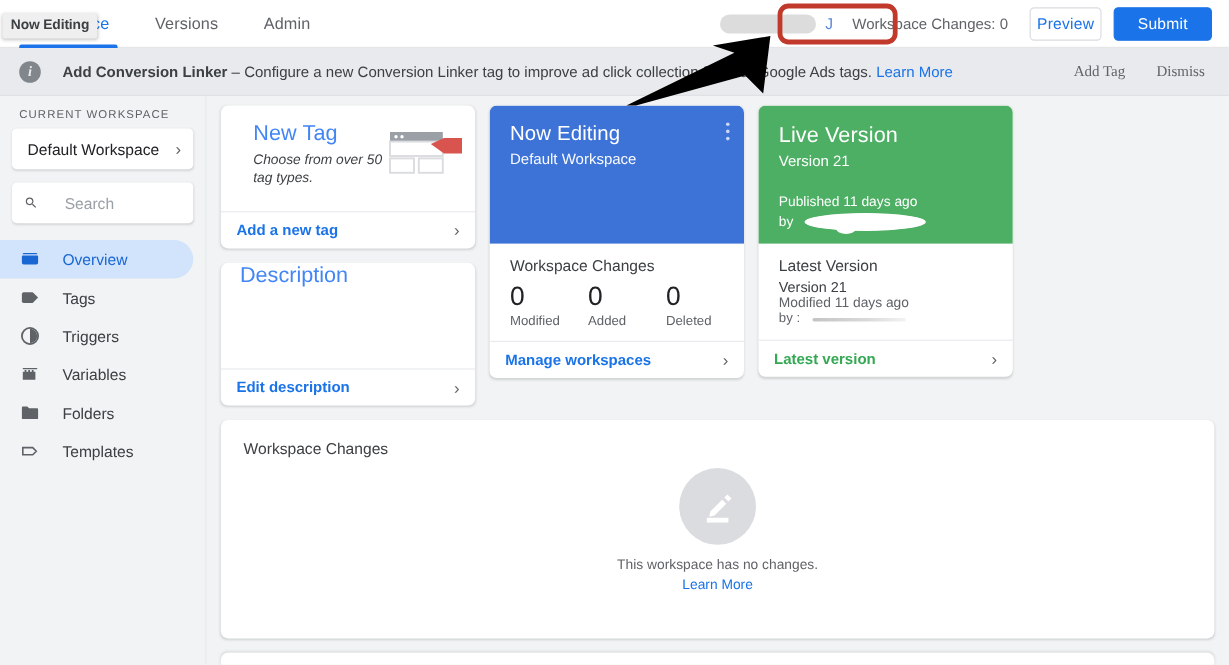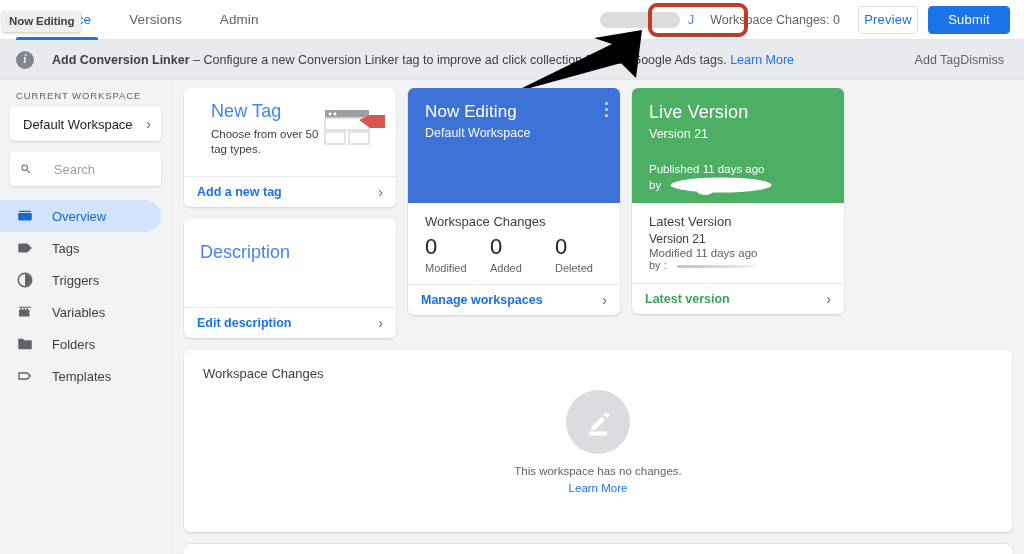--- a/index.html
+++ b/index.html
@@ -108,21 +108,21 @@
     width: 18px; height: 18px; border-radius: 50%;
     background: #80868b; color: #e8eaed;
     font-size: 12px; font-weight: bold; font-style: italic;
     display: flex; align-items: center; justify-content: center;
     font-family: "Liberation Serif", serif;
     margin-right: 18px; flex: 0 0 auto;
   }
   .notice-text { font-size: 12.5px; color: #3c4043; white-space: nowrap; }
   .notice-text b { font-weight: bold; }
   .notice-link { color: #1a73e8; cursor: pointer; }
-  .notice-actions { margin-left: auto; display: flex; padding-right: 6px; }
+  .notice-actions { margin-left: auto; display: flex; gap: 26px; padding-right: 6px; font-family: Liberation Serif, serif; }
   .notice-action { font-size: 12.5px; color: #5f6368; cursor: pointer; }
 
   
   .body-wrap { display: flex; height: 474px; }
 
   
   .sidebar {
     width: 172px; flex: 0 0 172px;
     background: #f1f3f4;
     padding-top: 10px;
@@ -183,25 +183,25 @@
     padding: 0 13px; border-top: 1px solid #e8eaed;
     font-size: 12.5px; font-weight: bold; cursor: pointer;
   }
   .card-foot .chev { margin-left: auto; font-weight: normal; font-size: 14px; color: #5f6368; }
   .link-blue { color: #1a73e8; }
   .link-green { color: #34a853; }
 
   
   .newtag-body { height: 88px; padding: 13px 14px 0 27px; position: relative; }
   .newtag-title { font-size: 18px; color: #4285f4; font-weight: normal; letter-spacing: .1px; }
-  .newtag-sub { font-size: 11.5px; color: #3c4043; line-height: 15px; margin-top: 5px; width: 110px; }
+  .newtag-sub { font-size: 11.5px; color: #3c4043; line-height: 15px; margin-top: 5px; width: 110px; font-style: italic; }
   .browser-ill { position: absolute; right: 10px; top: 18px; width: 62px; height: 48px; }
 
   
-  .desc-body { height: 88px; padding: 23px 0 0 16px; }
+  .desc-body { height: 88px; padding: 0 0 0 16px; }
   .desc-title { font-size: 18px; color: #4285f4; }
 
   
   .blue-head {
     background: #3d72d7; color: #fff;
     height: 115px; padding: 14px 14px 0 17px; position: relative;
   }
   .blue-head .t1 { font-size: 17px; letter-spacing: .1px; }
   .blue-head .t2 { font-size: 12.5px; margin-top: 4px; opacity: .97; }
   .kebab { position: absolute; right: 12px; top: 14px; cursor: pointer; }

